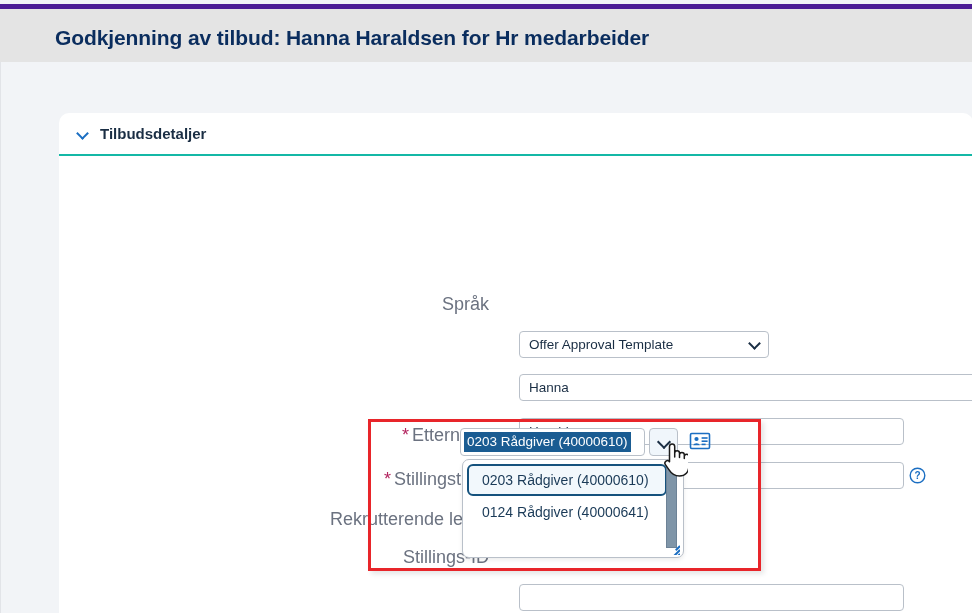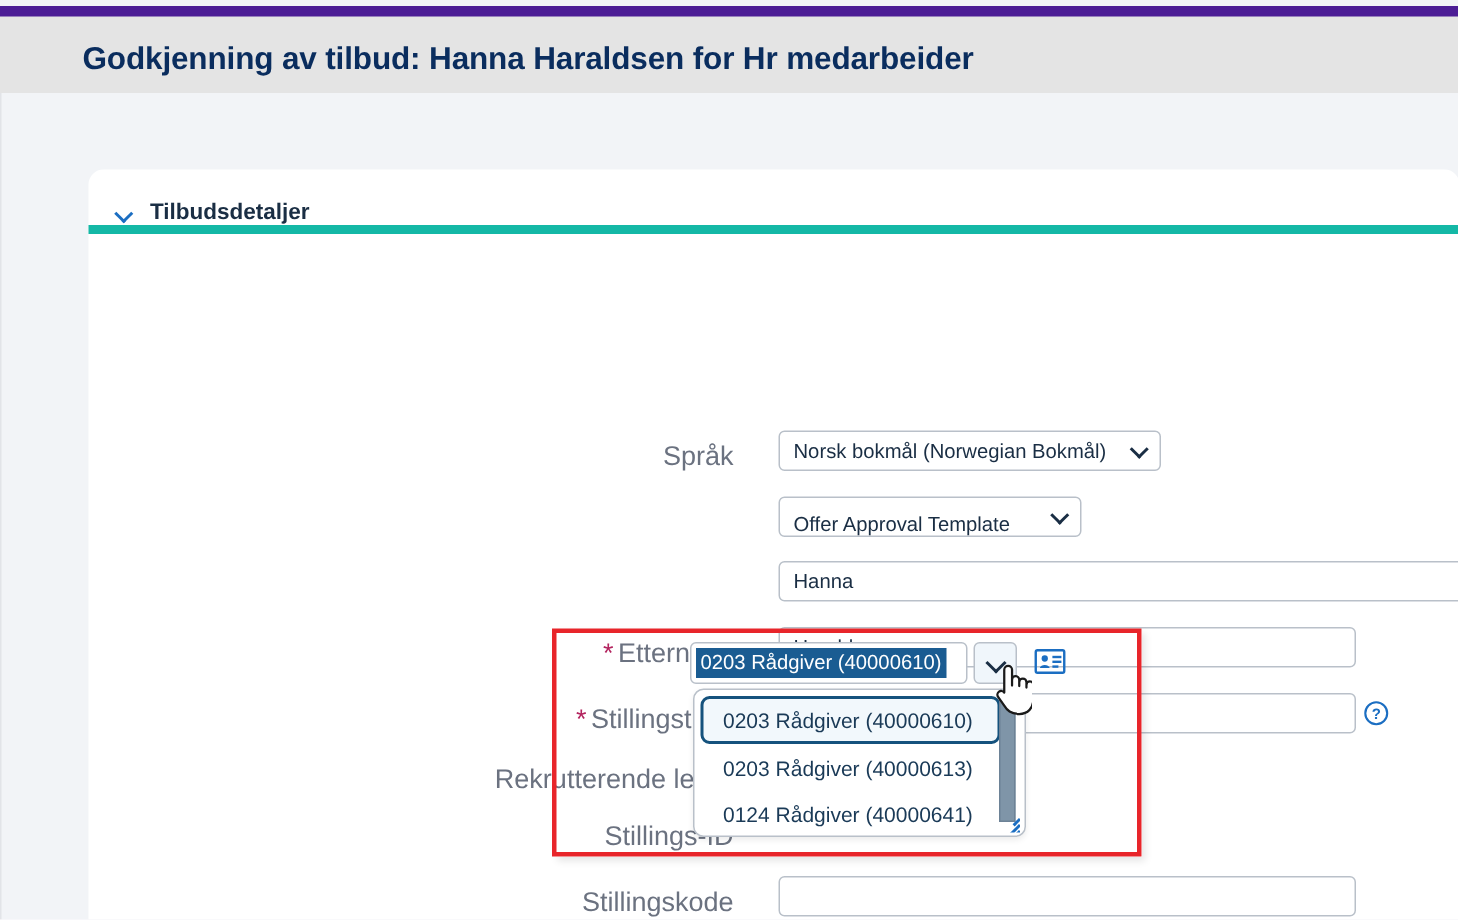--- a/index.html
+++ b/index.html
@@ -10,21 +10,21 @@
     font-family: "Liberation Sans", sans-serif;
     overflow: hidden;
     position: relative;
   }
 
   
   .page-header {
     position: absolute; left: 0; top: 4px;
     width: 972px; height: 58px;
     background: #e4e4e4;
-    border-top: 7px solid #4c1d95;
+    border-top: 5px solid #4c1d95;
   }
   .page-title {
     position: absolute; left: 55px; top: 17px;
     font-size: 21px; font-weight: bold;
     color: #0a2d5e; letter-spacing: -0.1px;
     white-space: nowrap;
   }
 
   
   .content-area {
@@ -38,23 +38,23 @@
   .card {
     position: absolute; left: 58px; top: 51px;
     width: 914px; height: 500px;
     background: #ffffff;
     border-top-left-radius: 10px;
     border-top-right-radius: 10px;
   }
   .card-header {
     position: relative;
     height: 43px;
-    display: flex; align-items: flex-end;
+    display: flex; align-items: center;
     padding-left: 17px;
-    border-bottom: 6px solid #14b8a6;
+    border-bottom: 2px solid #14b8a6;
   }
   .chevron-sm {
     width: 14px; height: 14px;
     display: inline-block; position: relative;
     margin-right: 10px;
   }
   .chevron-sm::after {
     content: ""; position: absolute;
     left: 2px; top: 2px;
     width: 7px; height: 7px;
@@ -231,26 +231,22 @@
   <div class="card">
 
     <div class="card-header">
       <span class="chevron-sm"></span>
       <span class="card-title">Tilbudsdetaljer</span>
     </div>
 
     <div class="fld-label" style="left:250px; top:181px; width:180px;">
       <span>Språk</span>
     </div>
-    <div class="ctl select" style="left:460px; top:174px; width:255px;">
-      <span>Norsk bokmål (Norwegian Bokmål)</span>
-      <span class="chev"></span>
-    </div>
-
-    <div class="ctl select" style="left:460px; top:218px; width:202px;align-items:flex-end;">
+
+    <div class="ctl select" style="left:460px; top:218px; width:250px;">
       <span>Offer Approval Template</span>
       <span class="chev"></span>
     </div>
 
     <div class="ctl" style="left:460px; top:261px; width:458px;">
       <span>Hanna</span>
     </div>
 
     <div class="fld-label" style="left:250px; top:312px; width:180px;">
       <span class="req-star">*</span><span>Etternavn</span>
@@ -274,23 +270,20 @@
 
     <div class="fld-label" style="left:230px; top:396px; width:200px;">
       <span>Rekrutterende leder</span>
     </div>
     <div class="static-val" style="left:460px; top:395px;">Håkon Karlsen</div>
 
     <div class="fld-label" style="left:250px; top:434px; width:180px;">
       <span>Stillings-ID</span>
     </div>
 
-    <div class="fld-label" style="left:250px; top:478px; width:180px;">
-      <span>Stillingskode</span>
-    </div>
     <div class="ctl" style="left:460px; top:471px; width:385px;">
       <span></span>
     </div>
 
   </div>
 </div>
 
 <div class="combo-wrap">
 
   <div class="combo-input">
@@ -310,23 +303,20 @@
       <rect x="12.6" y="9.4" width="6" height="1.6" fill="#1b6ec2"></rect>
       <rect x="12.6" y="12.6" width="4" height="1.6" fill="#1b6ec2"></rect>
     </svg>
   </span>
 
   <div class="dd-list">
     <div class="dd-item selected">
       <span>0203 Rådgiver (40000610)</span>
     </div>
     <div class="dd-item">
-      <span>0203 Rådgiver (40000613)</span>
-    </div>
-    <div class="dd-item">
       <span>0124 Rådgiver (40000641)</span>
     </div>
 
     <div class="dd-scroll-track"></div>
     <div class="dd-scroll-thumb"></div>
     <div class="dd-grip">
       <i style="width:16px; top:13px;"></i>
       <i style="width:11px; top:9px;"></i>
       <i style="width:6px; top:5px;"></i>
     </div>

